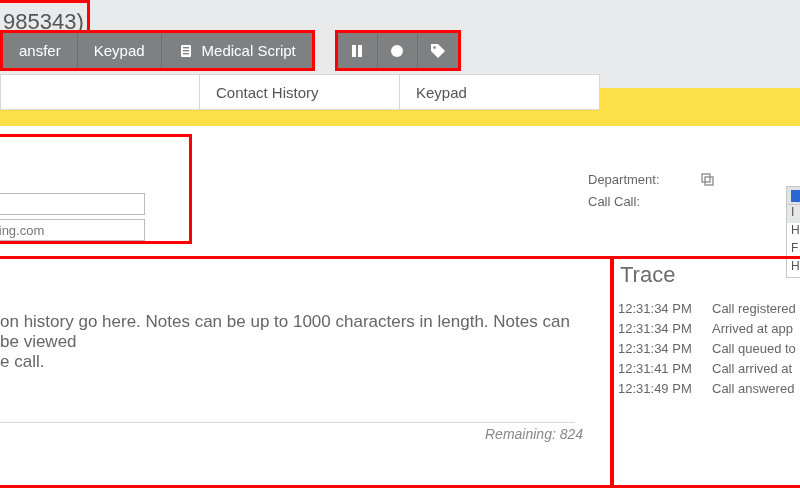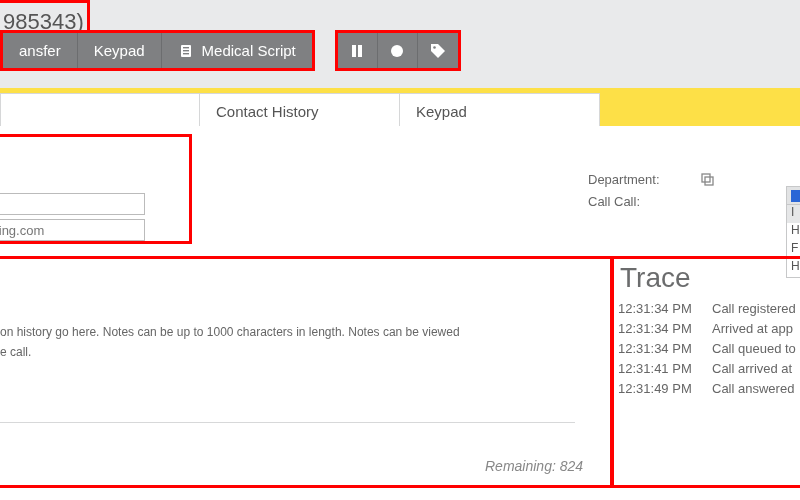--- a/index.html
+++ b/index.html
@@ -10,21 +10,21 @@
   .title-frag { position: absolute; left: -30px; top: 0; width: 120px; height: 38px; line-height: 38px; color: #555; font-size: 22px; padding-left: 30px; border: 3px solid #ff0000; }
 
   .toolbar { position: absolute; left: 0; top: 30px; display: flex; align-items: center; gap: 8px; }
   .tb-group1 { display: flex; border: 3px solid #ff0000; }
   .tb-btn { background: #7f8082; color: #fff; height: 35px; display: flex; align-items: center; padding: 0 16px; gap: 8px; font-size: 15px; border-right: 1px solid #6c6d6f; cursor: pointer; }
   .tb-btn:last-child { border-right: none; }
   .tb-group2 { display: flex; border: 3px solid #ff0000; margin-left: 12px; }
   .tb-ibtn { background: #7f8082; color: #fff; height: 35px; width: 40px; display: flex; align-items: center; justify-content: center; border-right: 1px solid #6c6d6f; cursor: pointer; }
   .tb-ibtn:last-child { border-right: none; }
 
-  .tabs { position: absolute; left: 0; top: 93px; width: 800px; height: 36px; display: flex; }
+  .tabs { position: absolute; left: 0; top: 74px; width: 800px; height: 36px; display: flex; }
   .tab { flex: 0 0 200px; border: 1px solid #d6d7d8; border-left: none; height: 36px; line-height: 36px; padding-left: 16px; color: #555; font-size: 15px; background: #fff; cursor: pointer; }
   .tab:first-child { border-left: 1px solid #d6d7d8; }
 
   .content { position: absolute; left: 0; top: 126px; width: 800px; height: 374px; background: #fff; }
 
   .box-left { position: absolute; left: -40px; top: 8px; width: 232px; height: 110px; border: 3px solid #ff0000; background: #fff; }
   .field { position: absolute; height: 22px; border: 1px solid #bbb; background: #fff; font-size: 13px; color: #777; padding: 2px 4px; overflow: hidden; white-space: nowrap; }
   .field1 { left: 6px; top: 56px; width: 176px; }
   .field2 { left: 6px; top: 82px; width: 176px; }
 
@@ -33,27 +33,27 @@
   .dept-label { width: 110px; }
   .copy-ic { width: 18px; display: flex; justify-content: center; color: #888; }
 
   .dd { position: absolute; right: -10px; top: 60px; width: 24px; background: #fff; border: 1px solid #c7c8c9; font-size: 12px; }
   .dd-top { background: #e2e3e4; height: 18px; display: flex; align-items: center; padding-left: 4px; border-bottom: 1px solid #c7c8c9; }
   .dd-top .blue { width: 12px; height: 12px; background: #2a66d6; }
   .dd-item { height: 18px; padding: 0 4px; color: #555; overflow: hidden; }
   .dd-item.sel { background: #e6e7e8; }
 
   .notes-outline { position: absolute; left: -26px; top: 130px; width: 640px; height: 232px; border: 3px solid #ff0000; border-top: 3px solid #ff0000; }
-  .notes-text { position: absolute; left: 0; top: 196px; width: 590px; color: #666; font-size: 12px; line-height: 20px; }
+  .notes-text { position: absolute; left: 0; top: 186px; width: 590px; color: #666; font-size: 17px; line-height: 20px; }
   .notes-rule { position: absolute; left: 0; top: 296px; width: 575px; border-top: 1px solid #d7d8d9; }
-  .remaining { position: absolute; left: 485px; top: 300px; font-style: italic; color: #888; font-size: 14px; margin-top: 32px; }
+  .remaining { position: absolute; left: 485px; top: 300px; font-style: italic; color: #888; font-size: 14px; }
 
   .trace-outline { position: absolute; left: 610px; top: 130px; width: 220px; height: 232px; border: 3px solid #ff0000; }
   .trace-outline::before { content: ""; position: absolute; left: -3px; top: -3px; width: 3px; height: 48px; background: #ff0000; }
-  .trace-title { position: absolute; left: 620px; top: 136px; font-size: 28px; color: #6b6c6d; }
+  .trace-title { position: absolute; left: 620px; top: 136px; font-size: 22px; color: #6b6c6d; }
   .trace-rows { position: absolute; left: 618px; top: 172px; width: 210px; font-size: 13px; color: #666; }
   .trace-row { display: flex; height: 20px; align-items: center; white-space: nowrap; overflow: hidden; }
   .tr-time { width: 94px; }
   .tr-msg { flex: 1; overflow: hidden; }
 
   svg { display: block; }
 </style>
 </head>
 <body>
 

